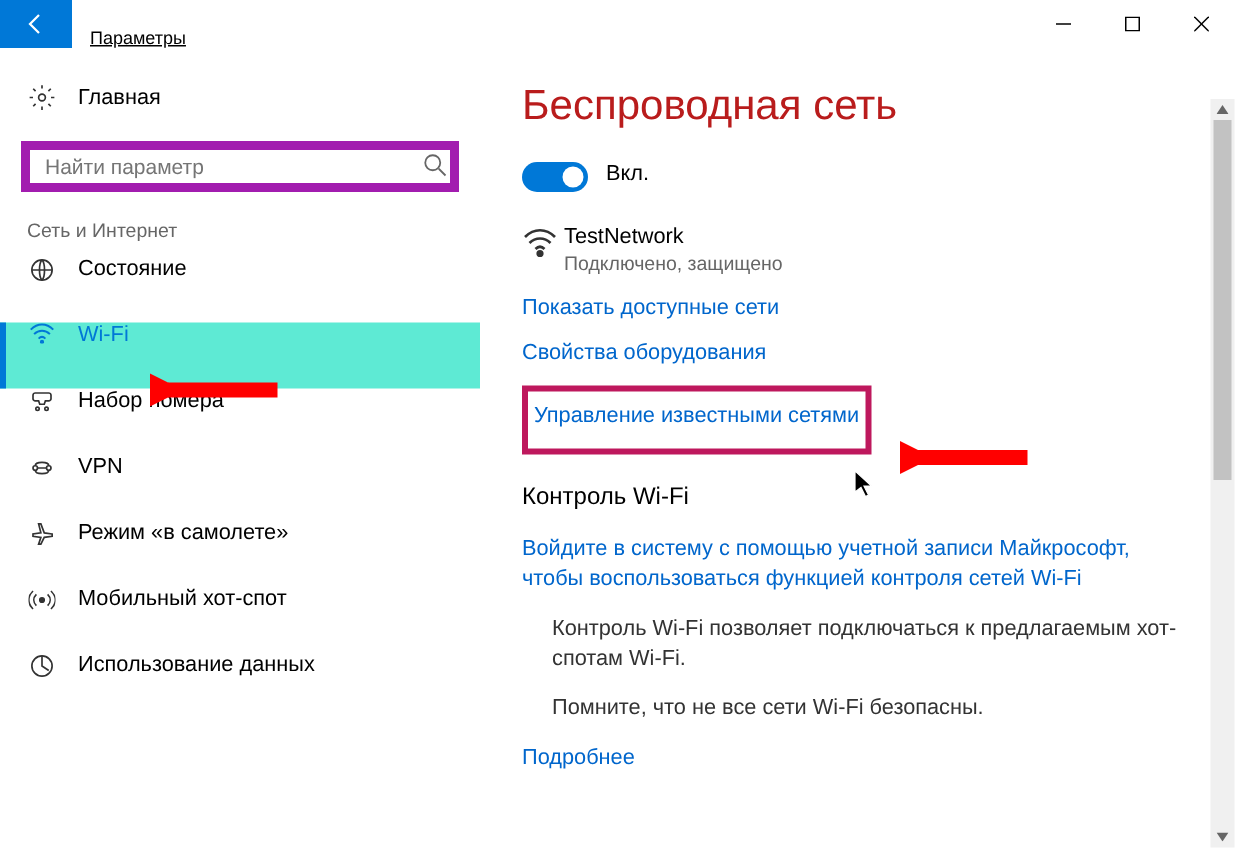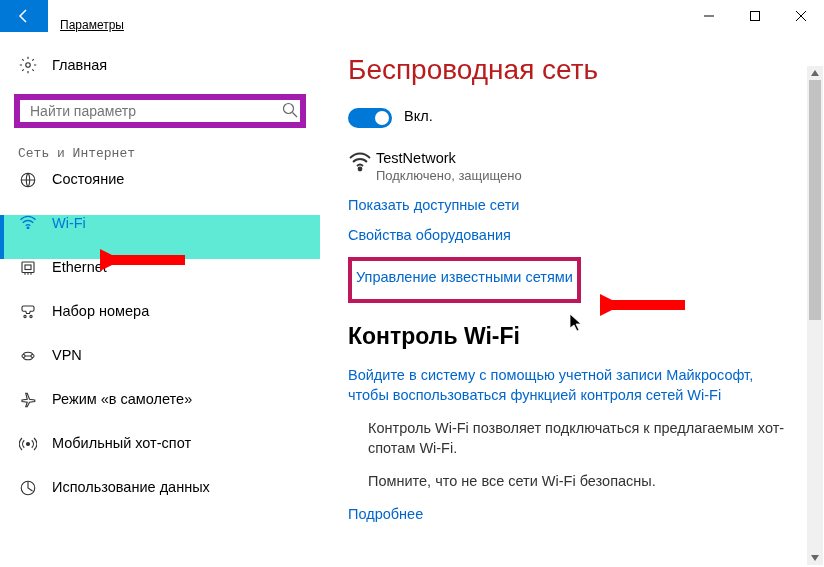--- a/index.html
+++ b/index.html
@@ -17,32 +17,32 @@
 
 .sidebar { width: 320px; padding: 16px 0 0 0; }
 .home-row { display: flex; align-items: center; padding: 8px 0 8px 18px; margin-bottom: 12px; }
 .home-row .ic { width: 20px; display: flex; justify-content:center; }
 .home-row .lbl { margin-left: 14px; font-size: 14.5px; color: #000; }
 
 .search-wrap { margin: 0 14px 18px 14px; position: relative; }
 .search-input { width: 100%; height: 34px; border: 6px solid #a21caf; padding: 0 36px 0 10px; font-size: 14px; outline: none; }
 .search-icon { position: absolute; right: 8px; top: 8px; }
 
-.section-label { font-size: 13px; color: #666; padding: 0 0 10px 18px; font-family: Liberation Mono, monospace; }
+.section-label { font-size: 13px; color: #666; padding: 0 0 10px 18px; }
 
 .nav-item { display: flex; align-items: flex-start; height: 44px; padding-left: 18px; cursor: pointer; position: relative; }
 .nav-item .ic { width: 20px; display: flex; justify-content:center; align-items:center;}
 .nav-item .lbl { margin-left: 14px; font-size: 14.5px; color: #000; }
 .nav-item.active { background: #5eead4; }
 .nav-item.active .lbl { color: #0078d7; }
 .nav-item.active::before { content: ''; position: absolute; left: 0; top: 0; bottom: 0; width: 4px; background: #0078d7; }
 
 .main { flex: 1; padding: 22px 28px 0 28px; overflow-y: auto; }
 .main h1 { font-size: 28px; font-weight: 400; color: #b91c1c; margin-bottom: 22px; }
-.main h2 { font-size: 23px; font-weight: 700; color: #000; margin: 20px 0 16px 0; }
+.main h2 { font-size: 16px; font-weight: 400; color: #000; margin: 20px 0 16px 0; }
 
 .toggle-row { display: flex; align-items: flex-start; margin-bottom: 22px; }
 .toggle { width: 44px; height: 20px; background: #0078d7; border-radius: 10px; position: relative; cursor: pointer; }
 .toggle .knob { position: absolute; right: 3px; top: 3px; width: 14px; height: 14px; background: #fff; border-radius: 50%; }
 .toggle-row .lbl { margin-left: 12px; font-size: 14.5px; }
 
 .net-row { display: flex; align-items: flex-start; margin-bottom: 14px; }
 .net-row .ic { width: 28px; margin-top: 2px;}
 .net-row .info .name { font-size: 14.5px; color: #000; }
 .net-row .info .status { font-size: 13px; color: #666; margin-top:2px;}
@@ -125,32 +125,20 @@
       <span class="lbl">Состояние</span>
     </div>
     <div class="nav-item active">
       <span class="ic">
           <svg width="18" height="14" viewBox="0 0 24 18" fill="none" stroke="#0078d7" stroke-width="1.8">
             <path d="M2 6c6-6 14-6 20 0M5 10c4-4 10-4 14 0M9 14c2-2 4-2 6 0"></path>
             <circle cx="12" cy="17" r="1" fill="#0078d7"></circle>
           </svg>
         </span>
       <span class="lbl">Wi-Fi</span>
-    </div>
-    <div class="nav-item">
-      <span class="ic">
-          <svg width="18" height="18" viewBox="0 0 24 24" fill="none" stroke="#333" stroke-width="1.5">
-            <rect x="4" y="4" width="16" height="14" rx="1"></rect>
-            <rect x="8" y="8" width="8" height="6"></rect>
-            <line x1="8" y1="18" x2="8" y2="21"></line>
-            <line x1="12" y1="18" x2="12" y2="21"></line>
-            <line x1="16" y1="18" x2="16" y2="21"></line>
-          </svg>
-        </span>
-      <span class="lbl">Ethernet</span>
     </div>
     <div class="nav-item">
       <span class="ic">
           <svg width="18" height="18" viewBox="0 0 24 24" fill="none" stroke="#333" stroke-width="1.5">
             <path d="M4 6c0-1 1-2 2-2h12c1 0 2 1 2 2v3c0 1-1 2-2 2h-3l-1 3h-4l-1-3H6c-1 0-2-1-2-2V6z"></path>
             <circle cx="8" cy="18" r="1.5"></circle>
             <circle cx="16" cy="18" r="1.5"></circle>
           </svg>
         </span>
       <span class="lbl">Набор номера</span>

